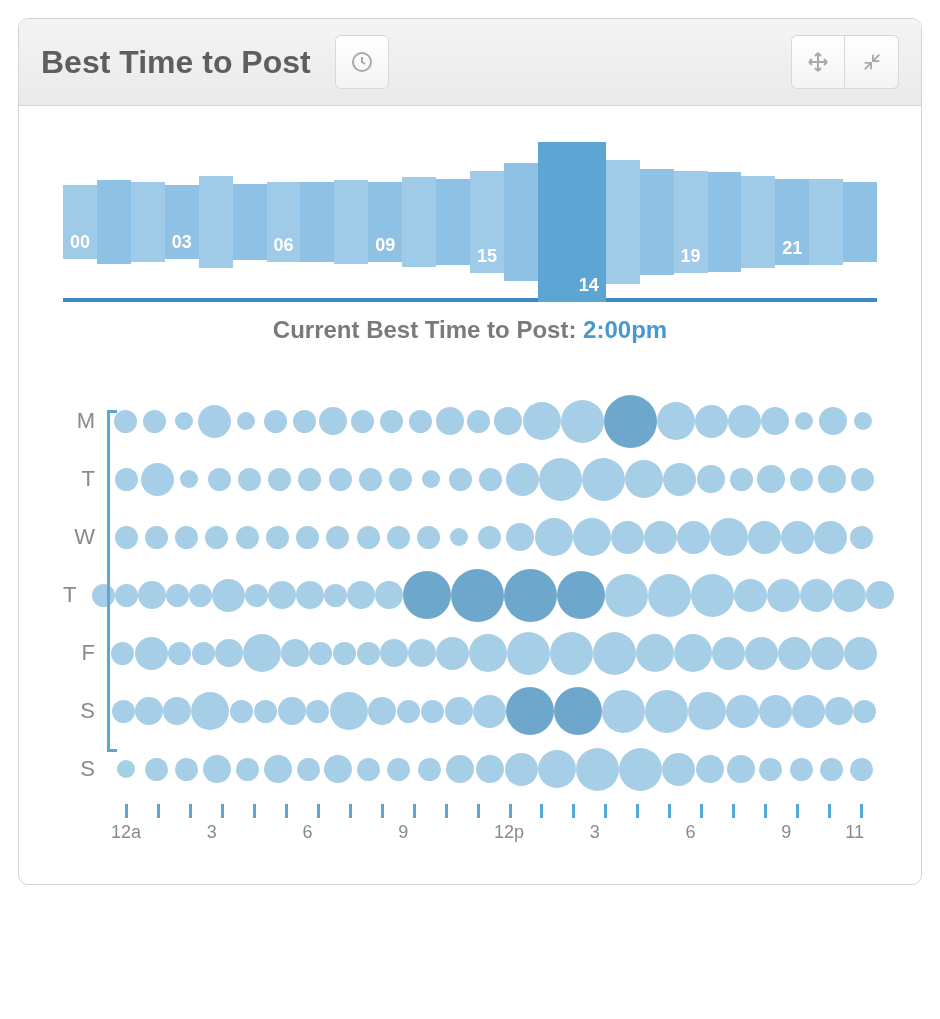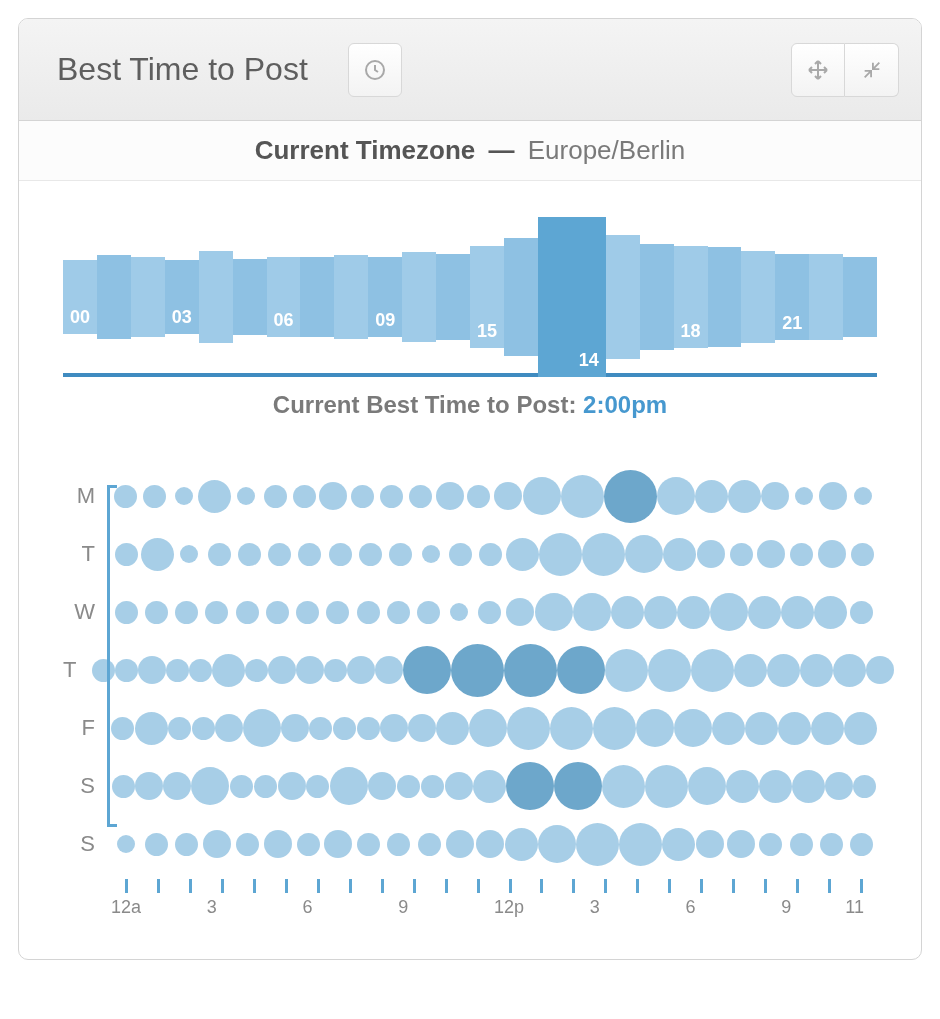--- a/index.html
+++ b/index.html
@@ -20,23 +20,23 @@
   }
   .panel-header {
     display: flex;
     align-items: center;
     padding: 16px 22px;
     background: linear-gradient(#f4f4f4, #eaeaea);
     border-bottom: 1px solid #d4d4d4;
   }
   .panel-title {
     font-size: 32px;
-    font-weight: 400;
+    font-weight: 700;
     color: #5e5e5e;
-    margin: 16px;
+    margin: 0;
   }
   .icon-btn {
     width: 54px;
     height: 54px;
     border: 1px solid #d8d8d8;
     border-radius: 6px;
     background: linear-gradient(#ffffff,#f3f3f3);
     display: flex;
     align-items: center;
     justify-content: center;
@@ -189,25 +189,20 @@
           </svg>
       </div>
       <div class="icon-btn">
         <svg width="22" height="22" viewBox="0 0 24 24" fill="none" stroke="#a9a9a9" stroke-width="2">
             <path d="M20 4l-7 7M13 4v7h7M4 20l7-7M11 20v-7H4"></path>
           </svg>
       </div>
     </div>
   </div>
 
-  <div class="tz-bar">
-    <span class="tz-label">Current Timezone</span>
-    <span class="tz-sep">—</span>
-    <span class="tz-value">Europe/Berlin</span>
-  </div>
 
   <div class="chart-section">
     <div class="bar-chart" id="bar-chart">
       <div class="bar-baseline"></div>
     <div class="bar" style="height: 46%;">
           <div class="tick">00</div>
         </div>
         <div class="bar" style="height: 52%;"></div>
         <div class="bar" style="height: 50%;"></div>
         <div class="bar" style="height: 46%;">
@@ -229,21 +224,21 @@
           <div class="tick">15</div>
         </div>
         <div class="bar" style="height: 74%;"></div>
         <div class="bar highlight" style="height: 100%;"></div>
         <div class="bar highlight" style="height: 100%;">
           <div class="tick">14</div>
         </div>
         <div class="bar" style="height: 78%;"></div>
         <div class="bar" style="height: 66%;"></div>
         <div class="bar" style="height: 64%;">
-          <div class="tick">18</div>
+          <div class="tick">19</div>
         </div>
         <div class="bar" style="height: 62%;"></div>
         <div class="bar" style="height: 58%;"></div>
         <div class="bar" style="height: 54%;">
           <div class="tick">21</div>
         </div>
         <div class="bar" style="height: 54%;"></div>
         <div class="bar" style="height: 50%;"></div>
       </div>
     <div class="best-time">

